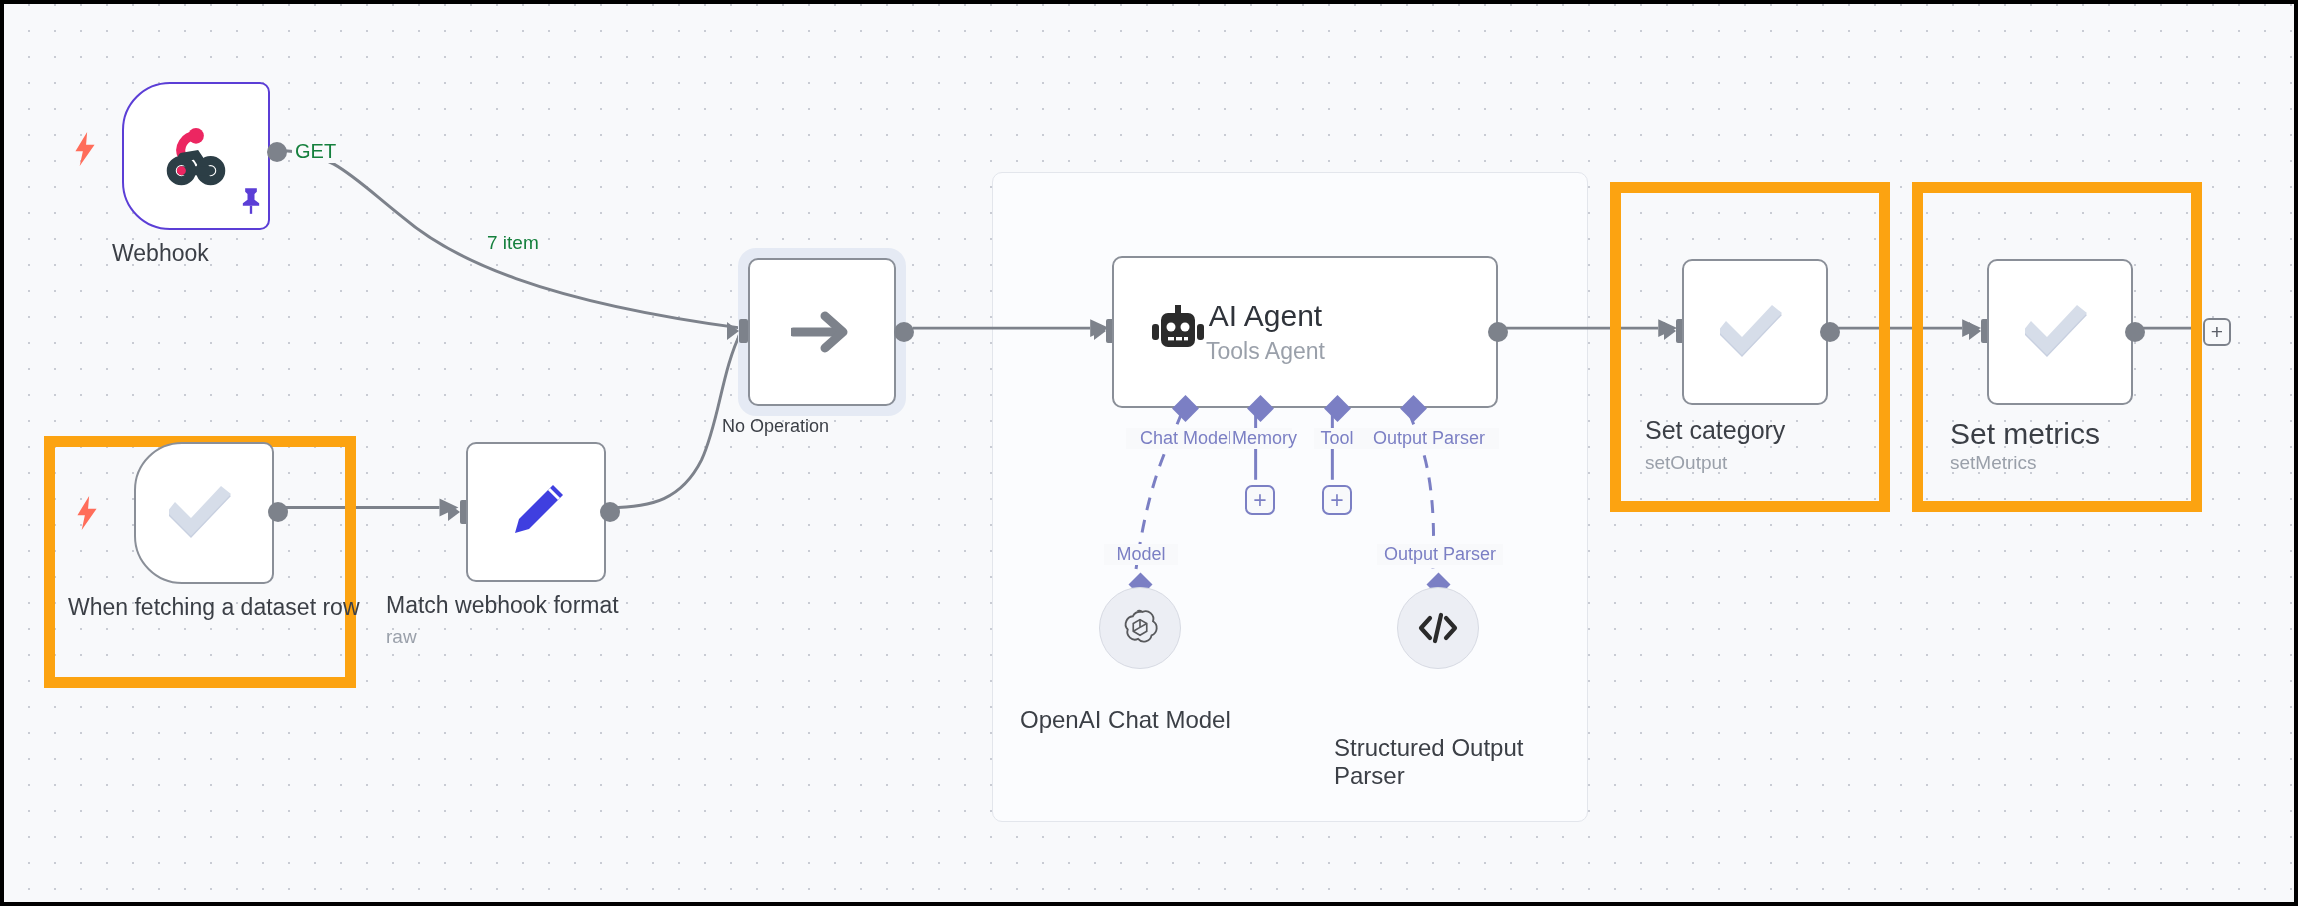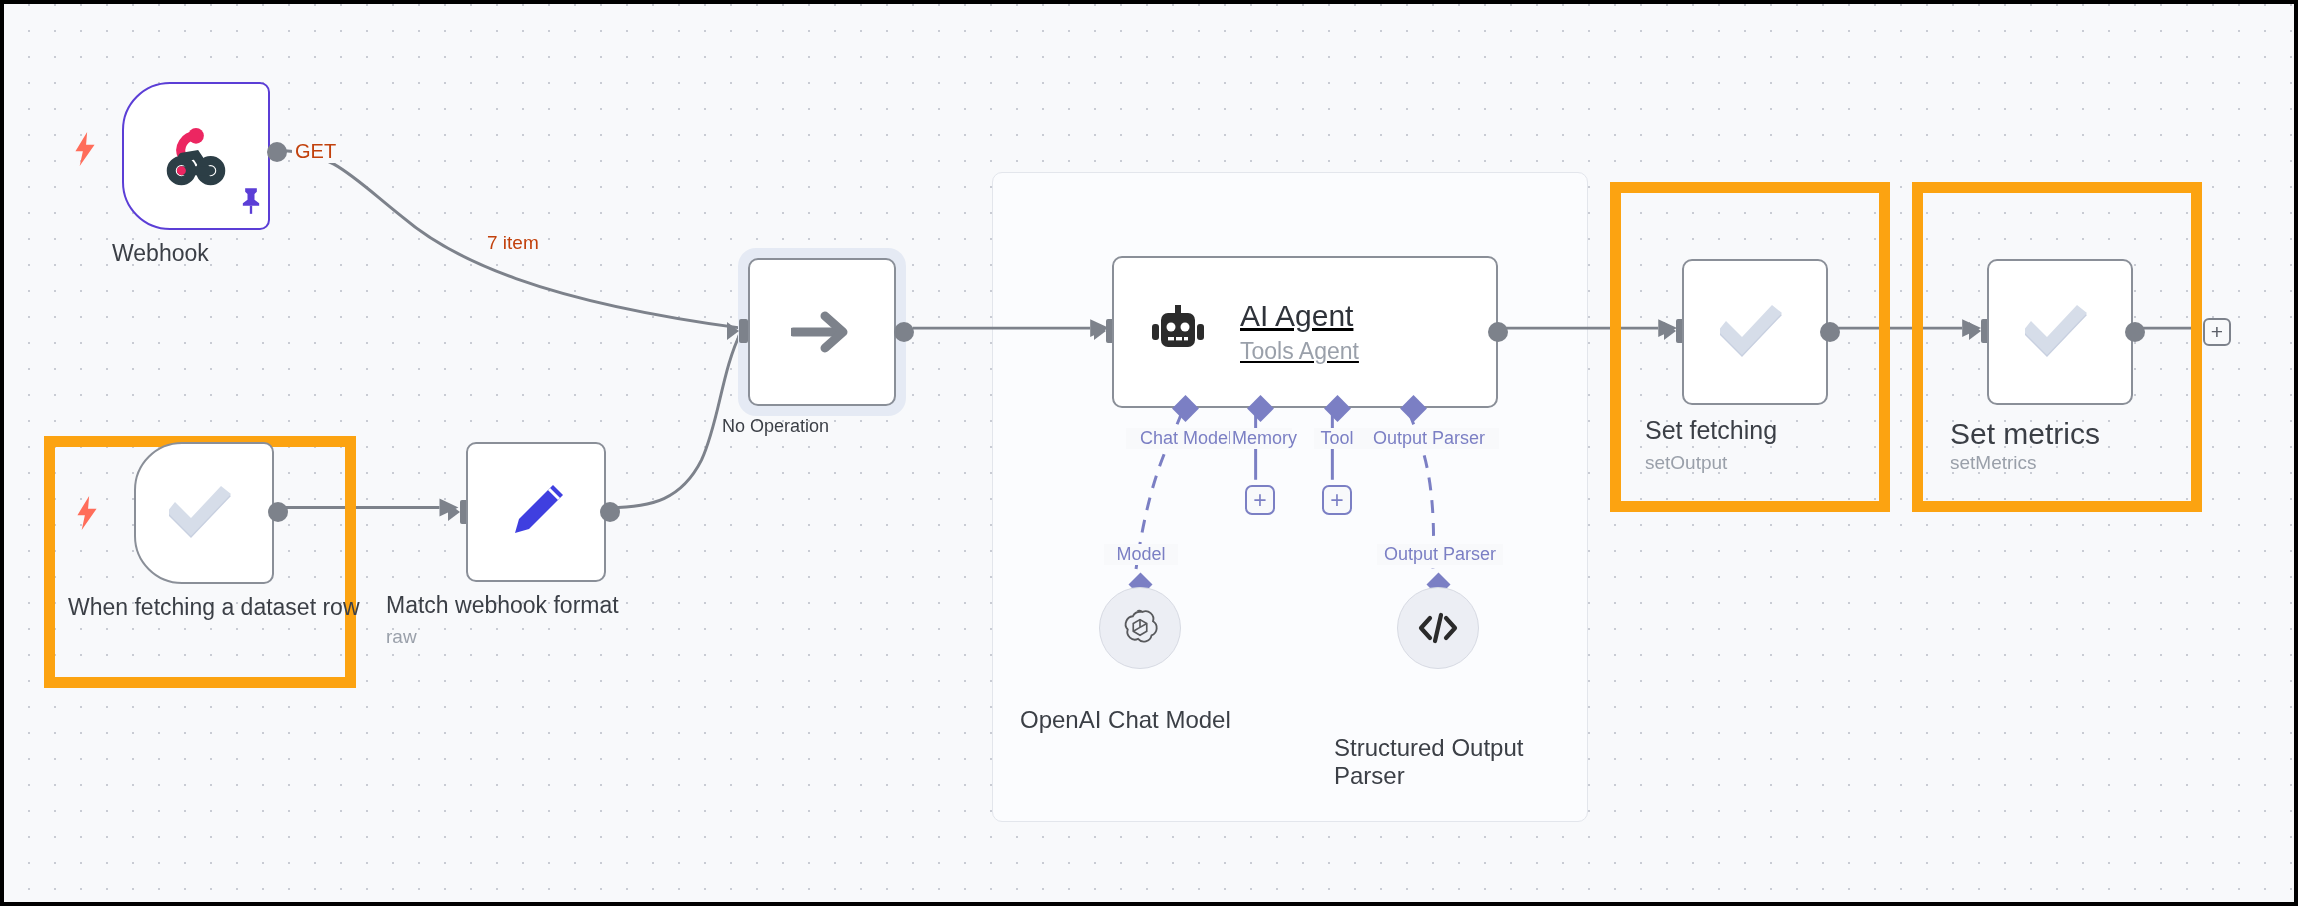--- a/index.html
+++ b/index.html
@@ -39,21 +39,21 @@
     letter-spacing: -0.1px;
     white-space: nowrap;
   }
 
   
   #edges { position: absolute; left: 0; top: 0; width: 100%; height: 100%; pointer-events: none; }
 
   .edge-label {
     position: absolute;
     font-size: 19px;
-    color: #c2410c;
+    color: #15803d;
     background: #f8f9fb;
     padding: 0 3px;
     white-space: nowrap;
   }
   .sub-label {
     position: absolute;
     font-size: 18px;
     color: #7b7fc4;
     background: #f8f9fb;
     padding: 0 2px;
@@ -320,21 +320,21 @@
           <rect x="47" y="20" width="7" height="16" rx="3" fill="#2b2b2b"></rect>
           <rect x="11" y="9" width="34" height="34" rx="7" fill="#2b2b2b"></rect>
           <rect x="25" y="1" width="6" height="9" fill="#2b2b2b"></rect>
           <circle cx="21" cy="23" r="4.5" fill="#ffffff"></circle>
           <circle cx="35" cy="23" r="4.5" fill="#ffffff"></circle>
           <rect x="18" y="33" width="6" height="3.4" fill="#ffffff"></rect>
           <rect x="26" y="33" width="6" height="3.4" fill="#ffffff"></rect>
           <rect x="34" y="33" width="4" height="3.4" fill="#ffffff"></rect>
         </svg>
       </span>
-      <span style="display:inline-block; margin-left:34px; text-align:left;text-decoration:underline;">
+      <span style="display:inline-block; text-align:center;">
         <span style="display:block; font-size:30px; color:#2f333a;">AI Agent</span>
         <span style="display:block; font-size:23px; color:#9aa0aa; margin-top:5px;">Tools Agent</span>
       </span>
     </div>
     <span class="port-out" style="left:1484px; top:318px;"></span>
 
     <span class="diamond" style="left:1172px; top:395px;"></span>
     <span class="diamond" style="left:1247px; top:395px;"></span>
     <span class="diamond" style="left:1324px; top:395px;"></span>
     <span class="diamond" style="left:1400px; top:395px;"></span>
@@ -385,21 +385,21 @@
     <span class="port-in" style="left:1672px; top:315px;"></span>
     <div class="node-box" style="left:1678px; top:255px; width:146px; height:146px;">
       <span>
         <svg class="icon-svg" width="70" height="62" viewBox="0 0 70 62">
           <path d="M6 22 L22 38 L52 6 L62 14 L22 56 L-2 32 Z" fill="#c8d0e0"></path>
           <path d="M6 6 L22 22 L52 -10 L62 -2 L22 40 L-2 16 Z" fill="#d6dde9" transform="translate(0,14)"></path>
         </svg>
       </span>
     </div>
     <span class="port-out" style="left:1816px; top:318px;"></span>
-    <div class="node-caption" style="left:1641px; top:412px; width:220px; font-size:25px;">Set fetching</div>
+    <div class="node-caption" style="left:1641px; top:412px; width:220px; font-size:25px;">Set category</div>
     <div class="node-subcaption" style="left:1641px; top:448px; width:220px;">setOutput</div>
   </div>
 
   <div class="highlight-frame" style="left:1908px; top:178px; width:290px; height:330px;"></div>
   <div class="node">
     <span class="port-in-arrow" style="left:1965px; top:318px;"></span>
     <span class="port-in" style="left:1977px; top:315px;"></span>
     <div class="node-box" style="left:1983px; top:255px; width:146px; height:146px;">
       <span>
         <svg class="icon-svg" width="70" height="62" viewBox="0 0 70 62">

